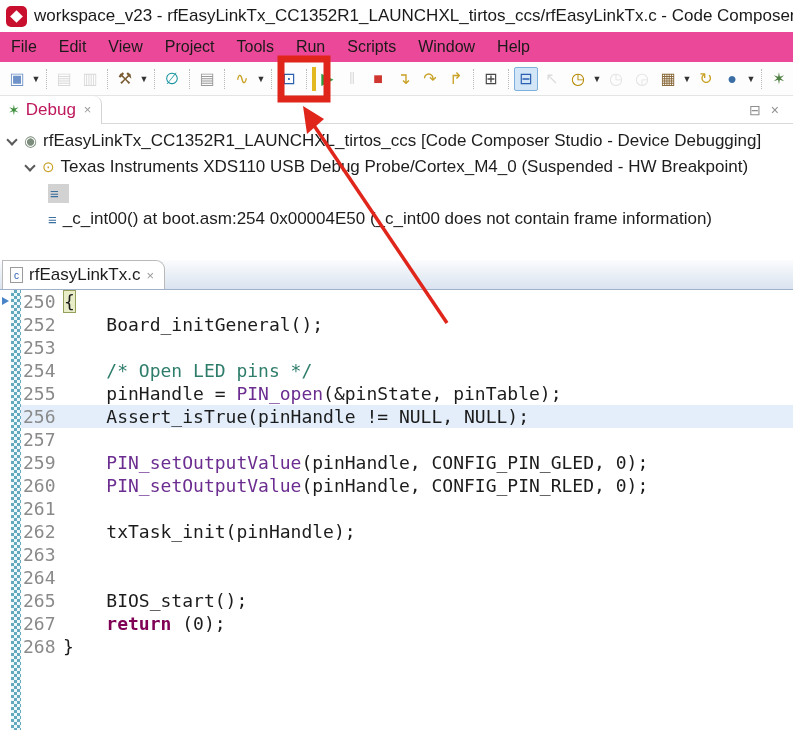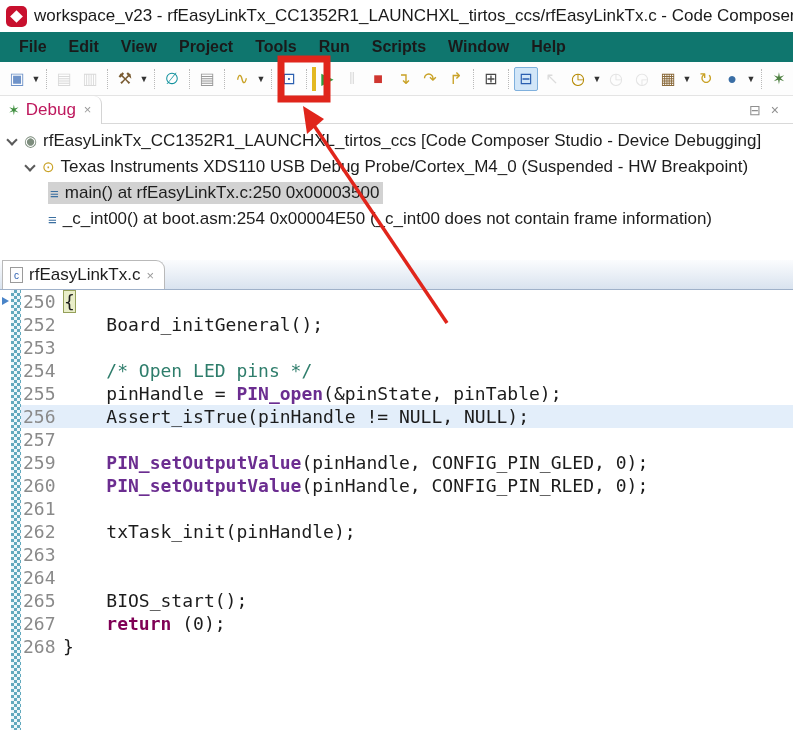--- a/index.html
+++ b/index.html
@@ -6,21 +6,21 @@
   html,body { width:793px; height:730px; overflow:hidden; }
   body { font-family:"Liberation Sans", sans-serif; background:#fff; position:relative; }
 
   
   .titlebar { height:32px; display:flex; align-items:center; padding-left:6px; background:#fff; white-space:nowrap; overflow:hidden; }
   .ti-logo { width:21px; height:21px; background:#c8102e; border-radius:5px; margin-right:7px; flex:0 0 auto; position:relative; }
   .ti-logo::after { content:""; position:absolute; left:6px; top:6px; width:9px; height:9px; background:#fff; transform:rotate(45deg); }
   .title-text { font-size:17px; color:#1a1a1a; }
 
   
-  .menubar { height:30px; display:flex; align-items:center; padding-left:8px; background:#0f766e;font-weight:bold; }
+  .menubar { height:30px; display:flex; align-items:center; background:#ec4899; }
   .menu-item { font-size:16px; color:#1a1a1a; padding:3px 11px; cursor:default; }
 
   
   .toolbar { height:34px; display:flex; align-items:center; padding-left:4px; background:#fdfdfd; border-bottom:1px solid #e4e4e4; overflow:hidden; }
   .tool-btn { width:24px; height:24px; display:inline-flex; align-items:center; justify-content:center; font-size:16px; margin:0 1px; flex:0 0 auto; }
   .tool-btn.disabled { opacity:.55; }
   .tool-btn.hl { background:#d2e6f8; border:1px solid #7fb0dd; border-radius:2px; }
   .tool-btn.resume { border-left:4px solid #e3b820; width:26px; padding-left:1px; }
   .tool-dd { font-size:9px; color:#333; width:12px; display:inline-flex; justify-content:center; flex:0 0 auto; }
   .tool-sep { border-left:1px dotted #b9b9b9; height:20px; margin:0 4px; flex:0 0 auto; }
@@ -54,21 +54,21 @@
       background-image:linear-gradient(45deg,#62a9bd 25%,transparent 25%,transparent 75%,#62a9bd 75%),
                        linear-gradient(45deg,#62a9bd 25%,transparent 25%,transparent 75%,#62a9bd 75%);
       background-size:6px 6px; background-position:0 0,3px 3px; }
   .code-body { flex:1; overflow:hidden; font-family:"DejaVu Sans Mono", monospace; font-size:18px; }
   .code-line { height:23px; line-height:23px; display:flex; white-space:pre; }
   .code-line.cur { background:#e3eefa; }
   .lnum { width:42px; color:#8a8a8a; flex:0 0 auto; padding-left:2px; }
   .seg-p { color:#1c1c1c; }
   .seg-c { color:#2e7d6b; }
   .seg-k { color:#7f0055; font-weight:bold; }
-  .seg-m { color:#6b2d90; font-weight:bold; }
+  .seg-m { color:#6b2d90; font-weight:normal; }
   .seg-cw { color:#2e7d6b; text-decoration:underline wavy #d2654f 1px; text-underline-offset:4px; }
   .seg-brace { background:#e9eec9; border:1px solid #95a05a; }
 
   
   .annotation { position:absolute; left:0; top:0; pointer-events:none; z-index:50; }
 </style>
 </head>
 <body>
 
 <div class="titlebar">
@@ -155,21 +155,20 @@
     <div class="tree-row" style="padding-left: 22px;">
       <span class="chev"></span>
       <span style="display: inline-flex; align-items: center;">
         <span class="tree-ic" style="color: rgb(201, 162, 39);">⊙</span>
         <span>Texas Instruments XDS110 USB Debug Probe/Cortex_M4_0 (Suspended - HW Breakpoint)</span>
       </span>
     </div>
     <div class="tree-row" style="padding-left: 48px;">
       <span class="tree-sel">
         <span class="tree-ic" style="color: rgb(59, 111, 160);">≡</span>
-        <span>main() at rfEasyLinkTx.c:250 0x00003500</span>
       </span>
     </div>
     <div class="tree-row" style="padding-left: 48px;">
       <span style="display: inline-flex; align-items: center;">
         <span class="tree-ic" style="color: rgb(59, 111, 160);">≡</span>
         <span>_c_int00() at boot.asm:254 0x00004E50  (_c_int00 does not contain frame information)</span>
       </span>
     </div>
   </div>
 

